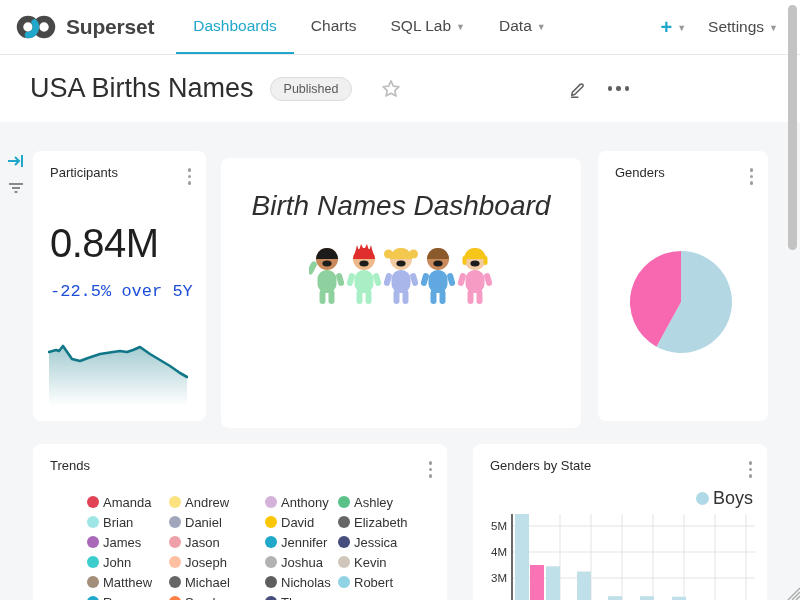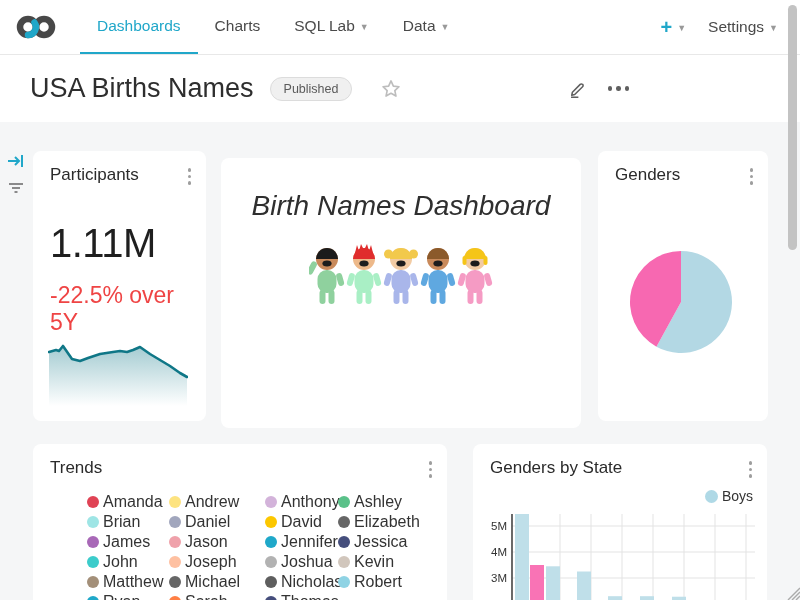--- a/index.html
+++ b/index.html
@@ -33,64 +33,65 @@
   .h-ellipsis i { width:4.5px; height:4.5px; border-radius:50%; background:#606060; }
 
   
   #dashboard { position:absolute; top:122px; left:0; width:800px; height:478px;
     background:#F5F6F7; overflow:hidden; }
   .rail-icon { position:absolute; left:7px; cursor:pointer; }
   #rail-expand { top:31px; }
   #rail-filter { top:59px; }
 
   .card { position:absolute; background:#fff; border-radius:8px; }
-  .card-title { position:absolute; top:14px; left:17px; font-size:17px; font-weight:500; color:#2B2B2B; }
+  .card-title { position:absolute; top:14px; left:17px; font-size:13px; font-weight:500; color:#2B2B2B; }
   .kebab { position:absolute; top:15px; right:13px; display:flex; flex-direction:column; gap:3px; cursor:pointer; padding:2px; }
   .kebab i { width:3.5px; height:3.5px; border-radius:50%; background:#9E9E9E; }
 
   #card-participants { left:33px; top:29px; width:173px; height:270px; }
   .metric { position:absolute; top:70px; left:17px; font-size:40px; font-weight:500; color:#1f1f1f; letter-spacing:-.5px; }
-  .metric-delta { position:absolute; top:131px; left:17px; font-size:23px; color:#ef4444; }
+  .metric-delta { position:absolute; top:131px; left:17px; font-size:17px; color:#1d4ed8;font-family:Liberation Mono, monospace; }
   #spark { position:absolute; left:15px; top:193px; }
 
   #card-center { left:221px; top:36px; width:360px; height:270px;font-style:italic; }
   #center-heading { position:absolute; top:32px; width:100%; text-align:center;
     font-size:28px; font-weight:500; color:#2F2F2F; }
   #kids { position:absolute; top:86px; width:100%; display:flex; justify-content:center; gap:1px; }
 
   #card-genders { left:598px; top:29px; width:170px; height:270px; }
   #pie { position:absolute; left:28px; top:96px; }
 
   #card-trends { left:33px; top:322px; width:414px; height:210px; }
   #trendsLegend { position:absolute; top:48px; left:54px; right:8px;
     display:grid; grid-template-columns:82px 96px 73px 1fr; }
-  .lg-item { display:flex; align-items:center; height:20px; font-size:16px; color:#333; cursor:pointer; }
+  .lg-item { display:flex; align-items:center; height:20px; font-size:13px; color:#333; cursor:pointer; }
   .lg-dot { width:12px; height:12px; border-radius:50%; margin-right:4px; flex:none; }
 
   #card-gstate { left:473px; top:322px; width:294px; height:210px; }
   #gstate-legend { position:absolute; top:44px; right:14px; display:flex; align-items:center; cursor:pointer; }
   #gstate-legend .lg-dot { width:13px; height:13px; margin-right:4px; }
-  #gstate-legend span.lbl { font-size:14px; color:#333; }
+  #gstate-legend span.lbl { font-size:18px; color:#333; }
   #gchart { position:absolute; left:0; top:60px; }
 
   
   #scroll-thumb { position:absolute; right:3px; top:5px; width:9px; height:245px; border-radius:5px;
     background:#C3C3C3; z-index:9; cursor:pointer; }
   #resize-handle { position:absolute; right:0; bottom:0; z-index:8; cursor:nwse-resize; }
 </style>
 </head>
 <body>
 
 <header id="navbar">
   <div class="brand">
     <svg width="44" height="30" viewBox="0 0 44 30">
       <circle cx="14" cy="15" r="8" fill="none" stroke="#484848" stroke-width="6.5"></circle>
       <circle cx="30" cy="15" r="8" fill="none" stroke="#484848" stroke-width="6.5"></circle>
       <path d="M14,23 A8,8 0 0 0 20.5,10.5" fill="none" stroke="#20A7C9" stroke-width="6.5" stroke-linecap="round"></path>
     </svg>
+    <span class="brand-name">Superset</span>
   </div>
   <nav class="nav-items">
     <div class="nav-item active">
       <span>Dashboards</span>
     </div>
     <div class="nav-item">
       <span>Charts</span>
     </div>
     <div class="nav-item">
       <span>SQL Lab</span>
@@ -153,21 +154,21 @@
     </svg>
   </span>
 
   <div class="card" id="card-participants">
     <div class="card-title">Participants</div>
     <div class="kebab">
         <i></i>
         <i></i>
         <i></i>
       </div>
-    <div class="metric">1.11M</div>
+    <div class="metric">0.84M</div>
     <div class="metric-delta">-22.5% over 5Y</div>
     <svg id="spark" width="140" height="62" viewBox="0 0 140 62">
         <defs>
           <linearGradient id="sg" x1="0" y1="0" x2="0" y2="1">
             <stop offset="0%" stop-color="#0F7787" stop-opacity="0.38"></stop>
             <stop offset="100%" stop-color="#0F7787" stop-opacity="0"></stop>
           </linearGradient>
         </defs>
         <path d="M1,8 L8,6 L11,7 L15,2 L24,15 L32,17 L40,14 L52,10 L65,8 L72,7 L79,8 L85,6 L92,3 L102,10 L112,16 L122,22 L132,29 L139,33 L139,62 L1,62 Z" fill="url(#sg)"></path>
         <path d="M1,8 L8,6 L11,7 L15,2 L24,15 L32,17 L40,14 L52,10 L65,8 L72,7 L79,8 L85,6 L92,3 L102,10 L112,16 L122,22 L132,29 L139,33" fill="none" stroke="#0F7787" stroke-width="2.6" stroke-linejoin="round" stroke-linecap="round"></path>

